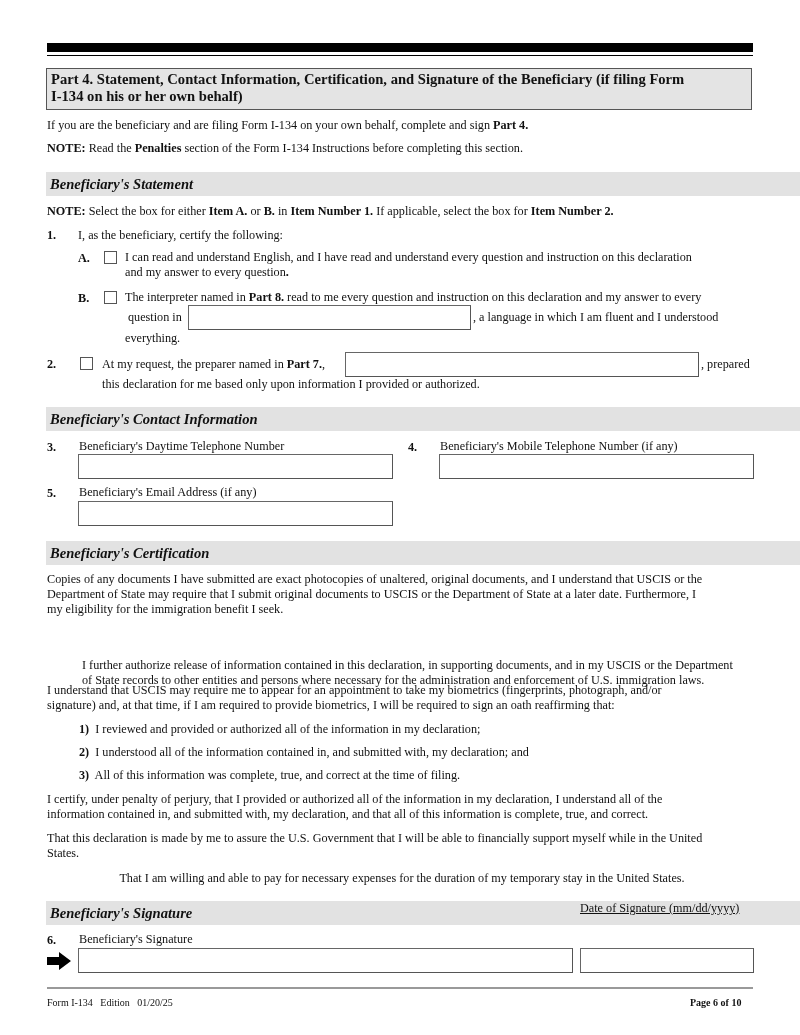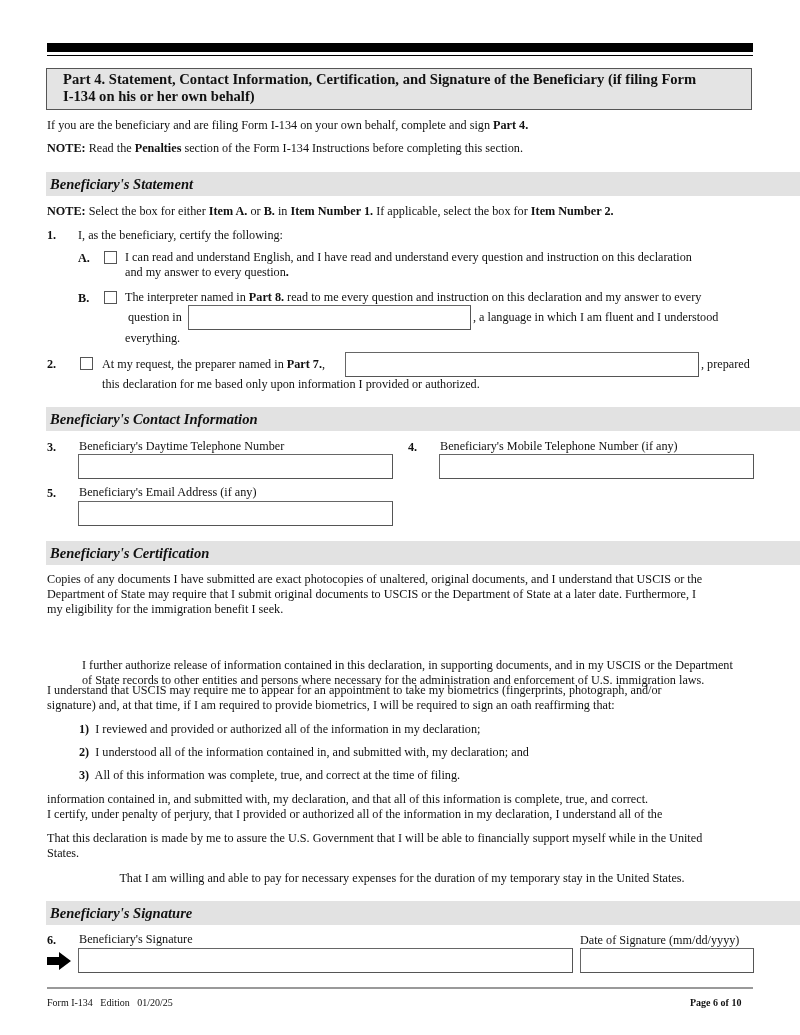--- a/index.html
+++ b/index.html
@@ -8,21 +8,21 @@
     font-family: "Liberation Serif", "DejaVu Serif", serif;
     color: #111; font-size: 12.2px;
   }
   .abs { position: absolute; }
   .top-rule-thick { left: 47px; top: 43px; width: 706px; height: 9px; background: #000; }
   .top-rule-thin { left: 47px; top: 55px; width: 706px; height: 1px; background: #000; }
 
   .part-header {
     left: 46px; top: 68px; width: 706px; height: 42px;
     background: #e4e4e4; border: 1px solid #555; box-sizing: border-box;
-    padding: 3px 16px; font-weight: bold; font-size: 14.6px; line-height: 19px;
+    padding: 3px 4px; font-weight: bold; font-size: 14.6px; line-height: 19px;
   }
   .line { white-space: nowrap; line-height: 15px; }
   b { font-weight: bold; }
 
   .section-bar {
     left: 46px; width: 776px; height: 24px; background: #e2e2e2;
     font-weight: bold; font-style: italic; font-size: 14.6px;
     line-height: 24px; padding-left: 4px; box-sizing: border-box;
   }
 
@@ -128,36 +128,36 @@
   <b>1)</b>&nbsp; <span>I reviewed and provided or authorized all of the information in my declaration;</span>
 </div>
 <div class="abs line" style="left:79px; top:745px;">
   <b>2)</b>&nbsp; <span>I understood all of the information contained in, and submitted with, my declaration; and</span>
 </div>
 <div class="abs line" style="left:79px; top:768px;">
   <b>3)</b>&nbsp; <span>All of this information was complete, true, and correct at the time of filing.</span>
 </div>
 
 <div class="abs para" style="top:792px;">
+  <div class="line">I certify, under penalty of perjury, that I provided or authorized all of the information in my declaration, I understand all of the</div>
   <div class="line">information contained in, and submitted with, my declaration, and that all of this information is complete, true, and correct.</div>
-  <div class="line">I certify, under penalty of perjury, that I provided or authorized all of the information in my declaration, I understand all of the</div>
 </div>
 
 <div class="abs para" style="top:831px;">
   <div class="line">That this declaration is made by me to assure the U.S. Government that I will be able to financially support myself while in the United</div>
   <div class="line">States.</div>
 </div>
 
 <div class="abs para line" style="top:871px;text-align:center;">That I am willing and able to pay for necessary expenses for the duration of my temporary stay in the United States.</div>
 
 <div class="abs section-bar" style="top:901px;">Beneficiary's Signature</div>
 
 <div class="abs line num" style="left:47px; top:933px;">6.</div>
 <div class="abs line" style="left:79px; top:932px;">Beneficiary's Signature</div>
-<div class="abs line" style="left:580px; top:933px;">Date of Signature (mm/dd/yyyy)</div>
+<div class="abs line" style="left:580px; top:901px;text-decoration:underline;">Date of Signature (mm/dd/yyyy)</div>
 
 <div class="abs arrow">
   <svg width="24" height="18" viewBox="0 0 24 18">
     <polygon points="0,5 12,5 12,0 24,9 12,18 12,13 0,13" fill="#000"></polygon>
   </svg>
 </div>
 <div class="abs field" style="left:78px; top:948px; width:495px; height:25px;"></div>
 <div class="abs field" style="left:580px; top:948px; width:174px; height:25px;"></div>
 
 <div class="abs footer-rule"></div>

